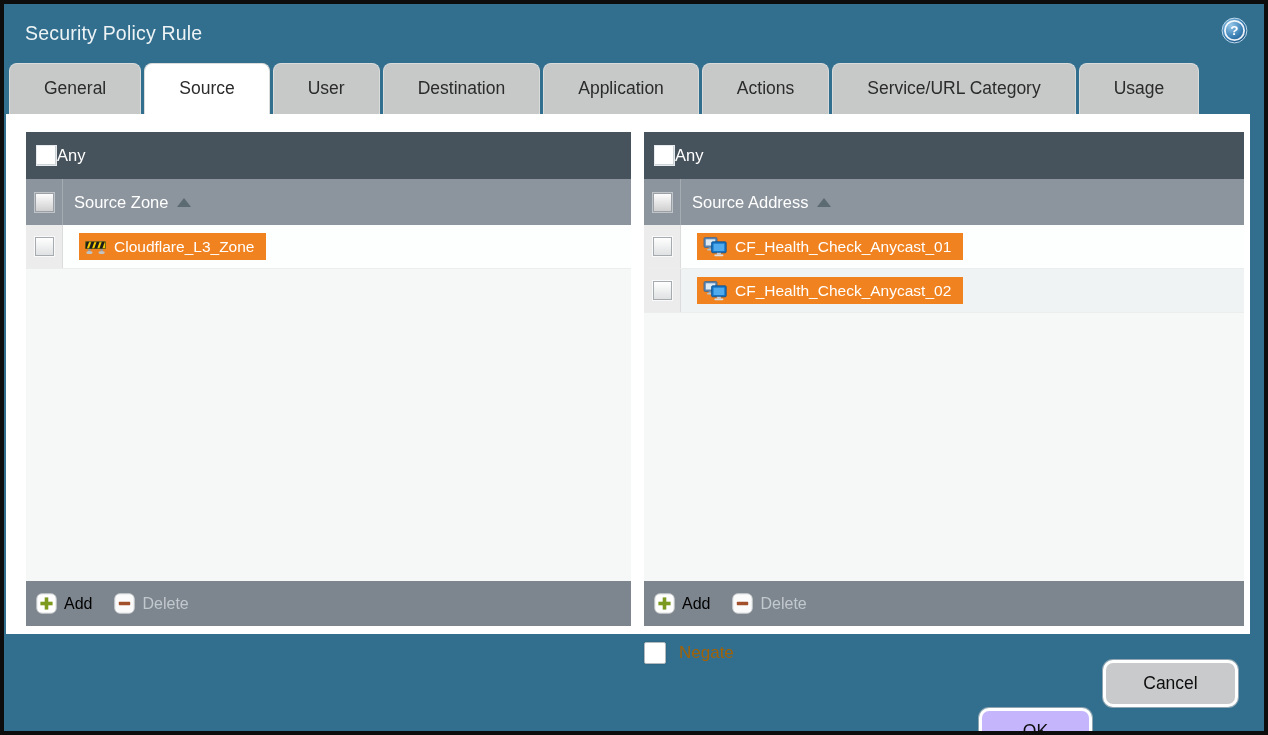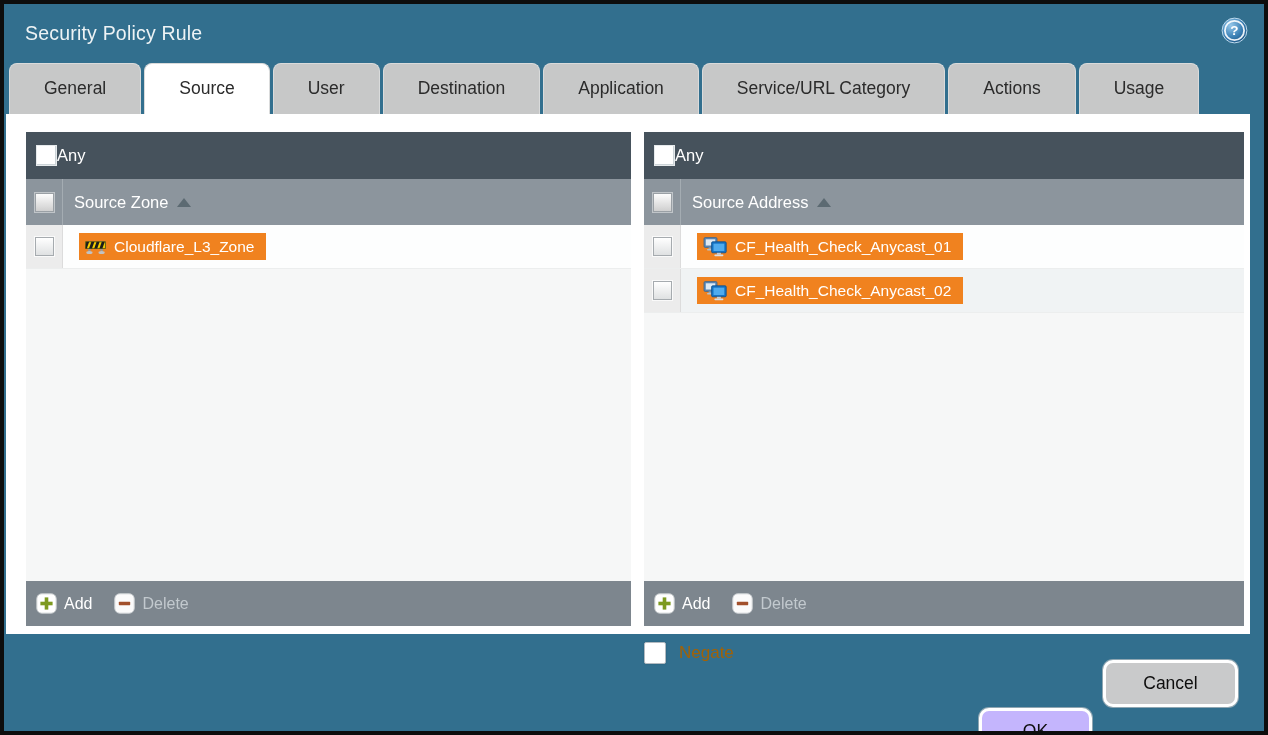--- a/index.html
+++ b/index.html
@@ -92,21 +92,21 @@
     padding: 0 12px 0 6px;
     font-size: 15.5px; white-space: nowrap;
     cursor: pointer;
   }
 
   .actions-bar {
     height: 45px; background: #7d868e;
     display: flex; align-items: center;
     padding-left: 10px; gap: 22px;
   }
-  .action { display: flex; align-items: center; gap: 7px; font-size: 16px; color: #ffffff; cursor: pointer; }
+  .action { display: flex; align-items: center; gap: 7px; font-size: 16px; color: #000000; cursor: pointer; }
   .action.disabled { color: #c2c9ce; cursor: default; }
 
   
   .cb { display: inline-block; flex: none; cursor: pointer; }
   .cb-any  { width: 21px; height: 21px; background: #fff; border: 1px solid #e6eaec; box-shadow: inset -1px -1px 0 #ccd4d8; }
   .cb-head { width: 19px; height: 19px; background: linear-gradient(180deg,#fdfdfd,#cfcfcf); border: 1px solid #9aa0a5; box-shadow: 0 0 0 1px rgba(255,255,255,.45); }
   .cb-row  { width: 19px; height: 19px; background: linear-gradient(180deg,#ffffff,#dfe1e2); border: 1px solid #a6abaf; box-shadow: 0 0 0 1px #fafafa; }
   .cb-negate { width: 22px; height: 22px; background: #fff; border: 1px solid #b2bac0; border-radius: 2px; box-shadow: 0 0 2px rgba(0,0,0,.18); }
 
   .negate-row {
@@ -154,22 +154,22 @@
     </svg>
   </span>
 </div>
 
 <div class="tabs">
   <div class="tab">General</div>
   <div class="tab active">Source</div>
   <div class="tab">User</div>
   <div class="tab">Destination</div>
   <div class="tab">Application</div>
+  <div class="tab">Actions</div>
   <div class="tab">Service/URL Category</div>
-  <div class="tab">Actions</div>
   <div class="tab">Usage</div>
 </div>
 
 <div class="content">
   <div class="panels">
 
     <div class="panel">
       <div class="any-bar">
         <span class="cb cb-any"></span>
         <span>Any</span>

